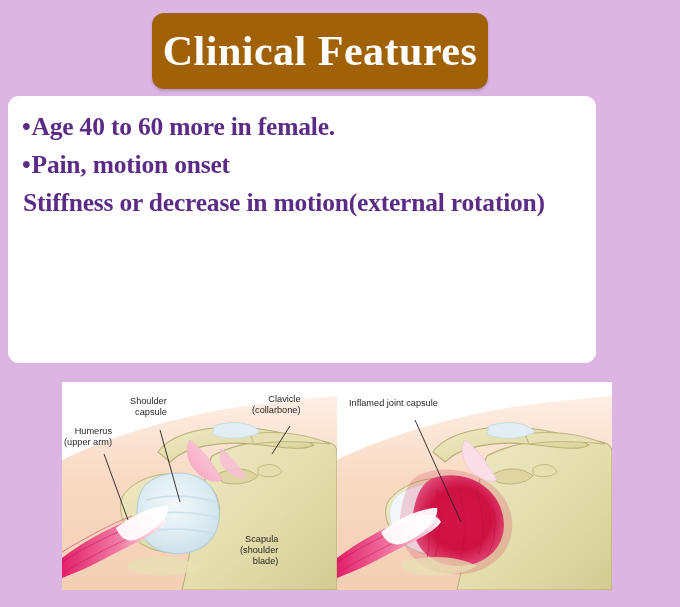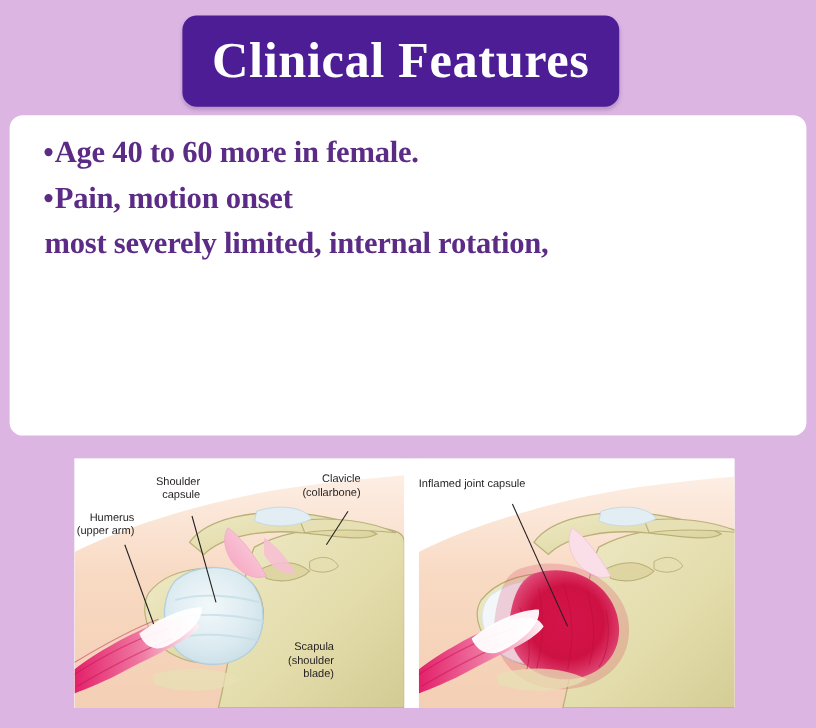--- a/index.html
+++ b/index.html
@@ -13,23 +13,23 @@
     font-family: "Liberation Sans", sans-serif;
     overflow: hidden;
     position: relative;
   }
 
   
   #title-banner {
     position: absolute;
     left: 152px;
     top: 13px;
-    width: 364px;
+    width: 336px;
     height: 76px;
-    background: #4c1d95;
+    background: #a16207;
     border-radius: 12px;
     display: flex;
     align-items: center;
     justify-content: center;
     box-shadow: 0 2px 3px rgba(120, 90, 140, 0.35);
   }
   #title-text {
     font-family: "Liberation Serif", serif;
     font-weight: bold;
     font-size: 42px;
@@ -37,26 +37,26 @@
     letter-spacing: 0.5px;
     line-height: 1;
     white-space: nowrap;
   }
 
   
   #features-card {
     position: absolute;
     left: 8px;
     top: 96px;
-    width: 664px;
+    width: 588px;
     height: 267px;
     background: #ffffff;
     border-radius: 11px;
     box-sizing: border-box;
-    padding: 12px 14px 0 28px;
+    padding: 12px 14px 0 14px;
     overflow: hidden;
   }
   .feature-line {
     font-family: "Liberation Serif", serif;
     font-weight: bold;
     font-size: 25.5px;
     color: #5b2b86;
     line-height: 38px;
     white-space: nowrap;
     letter-spacing: -0.2px;
@@ -78,21 +78,21 @@
     overflow: hidden;
   }
   .anatomy-figure {
     position: absolute;
     top: 0;
     width: 275px;
     height: 208px;
     overflow: hidden;
   }
   #anatomy-normal { left: 0; }
-  #anatomy-inflamed { left: 275px; padding-left: 12px; }
+  #anatomy-inflamed { left: 275px; }
 
   .anatomy-svg {
     display: block;
     width: 275px;
     height: 208px;
   }
 
   .anat-label {
     position: absolute;
     font-family: "Liberation Sans", sans-serif;
@@ -123,24 +123,24 @@
 
   <div class="feature-line">
     <span class="bullet">•</span><span>Age 40 to 60 more in female.</span>
   </div>
 
 
   <div class="feature-line">
     <span class="bullet">•</span><span>Pain, motion onset</span>
   </div>
 
-
   <div class="feature-line">
-    <span class="bullet"></span><span>most severely limited, internal rotation,</span>
-  </div>
+    <span class="bullet"></span><span>Stiffness or decrease in motion(external rotation)</span>
+  </div>
+
 
 
 </div>
 
 <div id="illustration-panel">
 
   <div class="anatomy-figure" id="anatomy-normal">
     <svg class="anatomy-svg" viewBox="0 0 275 208">
       <defs>
         <linearGradient id="skinGradL" x1="0" y1="0" x2="0" y2="1">

